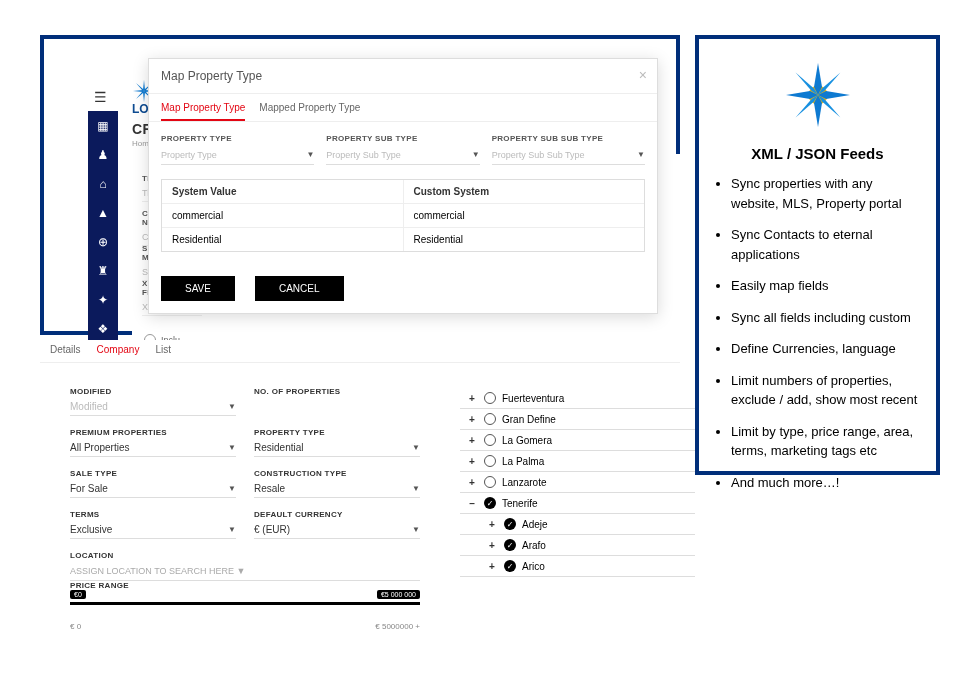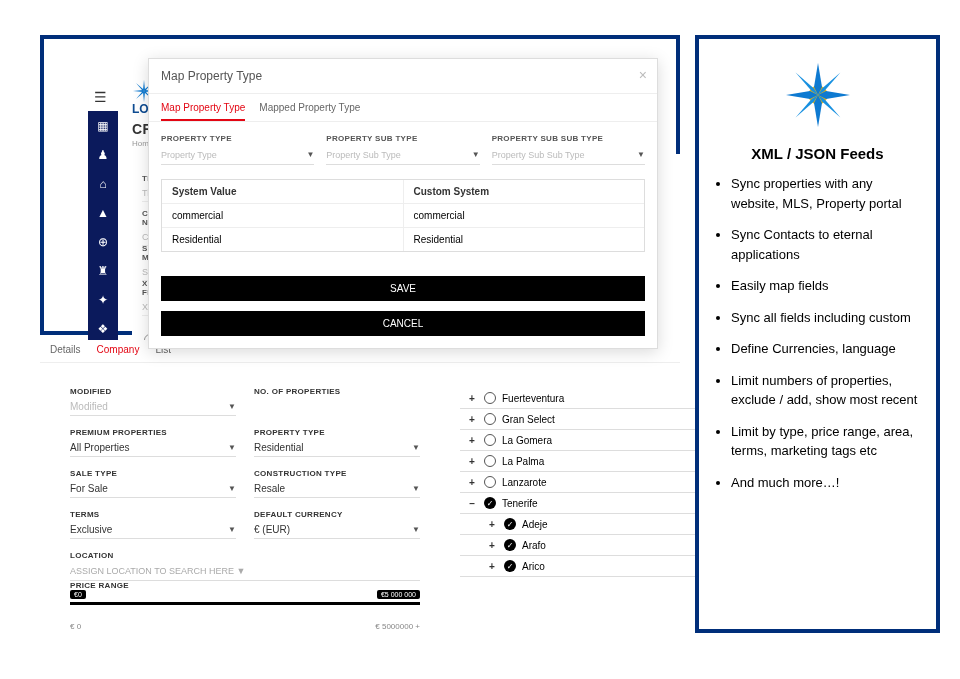--- a/index.html
+++ b/index.html
@@ -48,21 +48,21 @@
   .type-select { font-size: 9px; color: #bbb; padding: 4px 0; border-bottom: 1px solid #ddd; display: flex; justify-content: space-between; }
   .caret { font-size: 8px; color: #555; }
   
   .value-table { border: 1px solid #ddd; }
   .value-table .vrow { display: flex; }
   .value-table .vcell { flex: 1; padding: 6px 10px; font-size: 10px; border-bottom: 1px solid #eee; border-right: 1px solid #eee; }
   .value-table .vheader .vcell { font-weight: bold; color: #333; }
   .value-table .vrow:last-child .vcell { border-bottom: none; }
   .value-table .vcell:last-child { border-right: none; }
   
-  .modal-footer { padding: 12px; display: flex; gap: 10px; flex-direction: column; }
+  .modal-footer { padding: 12px; display: flex; gap: 20px; }
   .btn { background: #000; color: #fff; font-size: 10px; padding: 7px 24px; border: none; cursor: pointer; }
   
   
   .bottom-section { position: absolute; left: 40px; top: 340px; width: 640px; height: 300px; background: #fff; }
   .subtabs { display: flex; gap: 16px; padding: 4px 10px; font-size: 10px; color: #666; border-bottom: 1px solid #eee; }
   .subtabs .st { cursor: pointer; padding-bottom: 3px; }
   .subtabs .st.active { color: #e30613; }
   
   .settings-grid { position: absolute; left: 30px; top: 47px; width: 350px; }
   .sg-row { display: flex; gap: 18px; margin-bottom: 12px; }
@@ -83,21 +83,21 @@
   
   .location-tree { position: absolute; left: 420px; top: 48px; width: 235px; }
   .tree-item { display: flex; align-items: center; gap: 6px; padding: 4px 6px; border-bottom: 1px solid #ddd; font-size: 10px; }
   .tree-item.child { padding-left: 26px; }
   .plus-icon { width: 12px; text-align: center; color: #333; font-weight: bold; cursor: pointer; }
   .dot-icon { width: 12px; height: 12px; border-radius: 50%; display: inline-flex; align-items: center; justify-content: center; flex-shrink: 0; }
   .dot-icon.empty { border: 1.5px solid #555; }
   .dot-icon.filled { background: #000; color: #fff; font-size: 8px; }
   
   
-  .info-panel { position: absolute; right: 20px; top: 35px; width: 245px; height: 598px; border: 4px solid #002e7a; background: #fff; padding: 12px 14px; }
+  .info-panel { position: absolute; right: 20px; top: 35px; width: 245px; height: 440px; border: 4px solid #002e7a; background: #fff; padding: 12px 14px; }
   .info-logo { display: block; margin: 4px auto 10px; width: 80px; height: 80px; }
   .info-title { font-size: 15px; font-weight: bold; text-align: center; margin-bottom: 12px; }
   .info-list { list-style: disc; padding-left: 18px; font-size: 13px; line-height: 1.5; }
   .info-list li { margin-bottom: 12px; }
 </style>
 </head>
 <body>
 
 <div class="outer-frame">
 
@@ -307,21 +307,21 @@
 
     <div class="location-tree" id="tree-container">
         <div class="tree-item">
           <span class="plus-icon">+</span>
           <span class="dot-icon empty"></span>
           <span>Fuerteventura</span>
         </div>
         <div class="tree-item">
           <span class="plus-icon">+</span>
           <span class="dot-icon empty"></span>
-          <span>Gran Select</span>
+          <span>Gran Define</span>
         </div>
         <div class="tree-item">
           <span class="plus-icon">+</span>
           <span class="dot-icon empty"></span>
           <span>La Gomera</span>
         </div>
         <div class="tree-item">
           <span class="plus-icon">+</span>
           <span class="dot-icon empty"></span>
           <span>La Palma</span>

